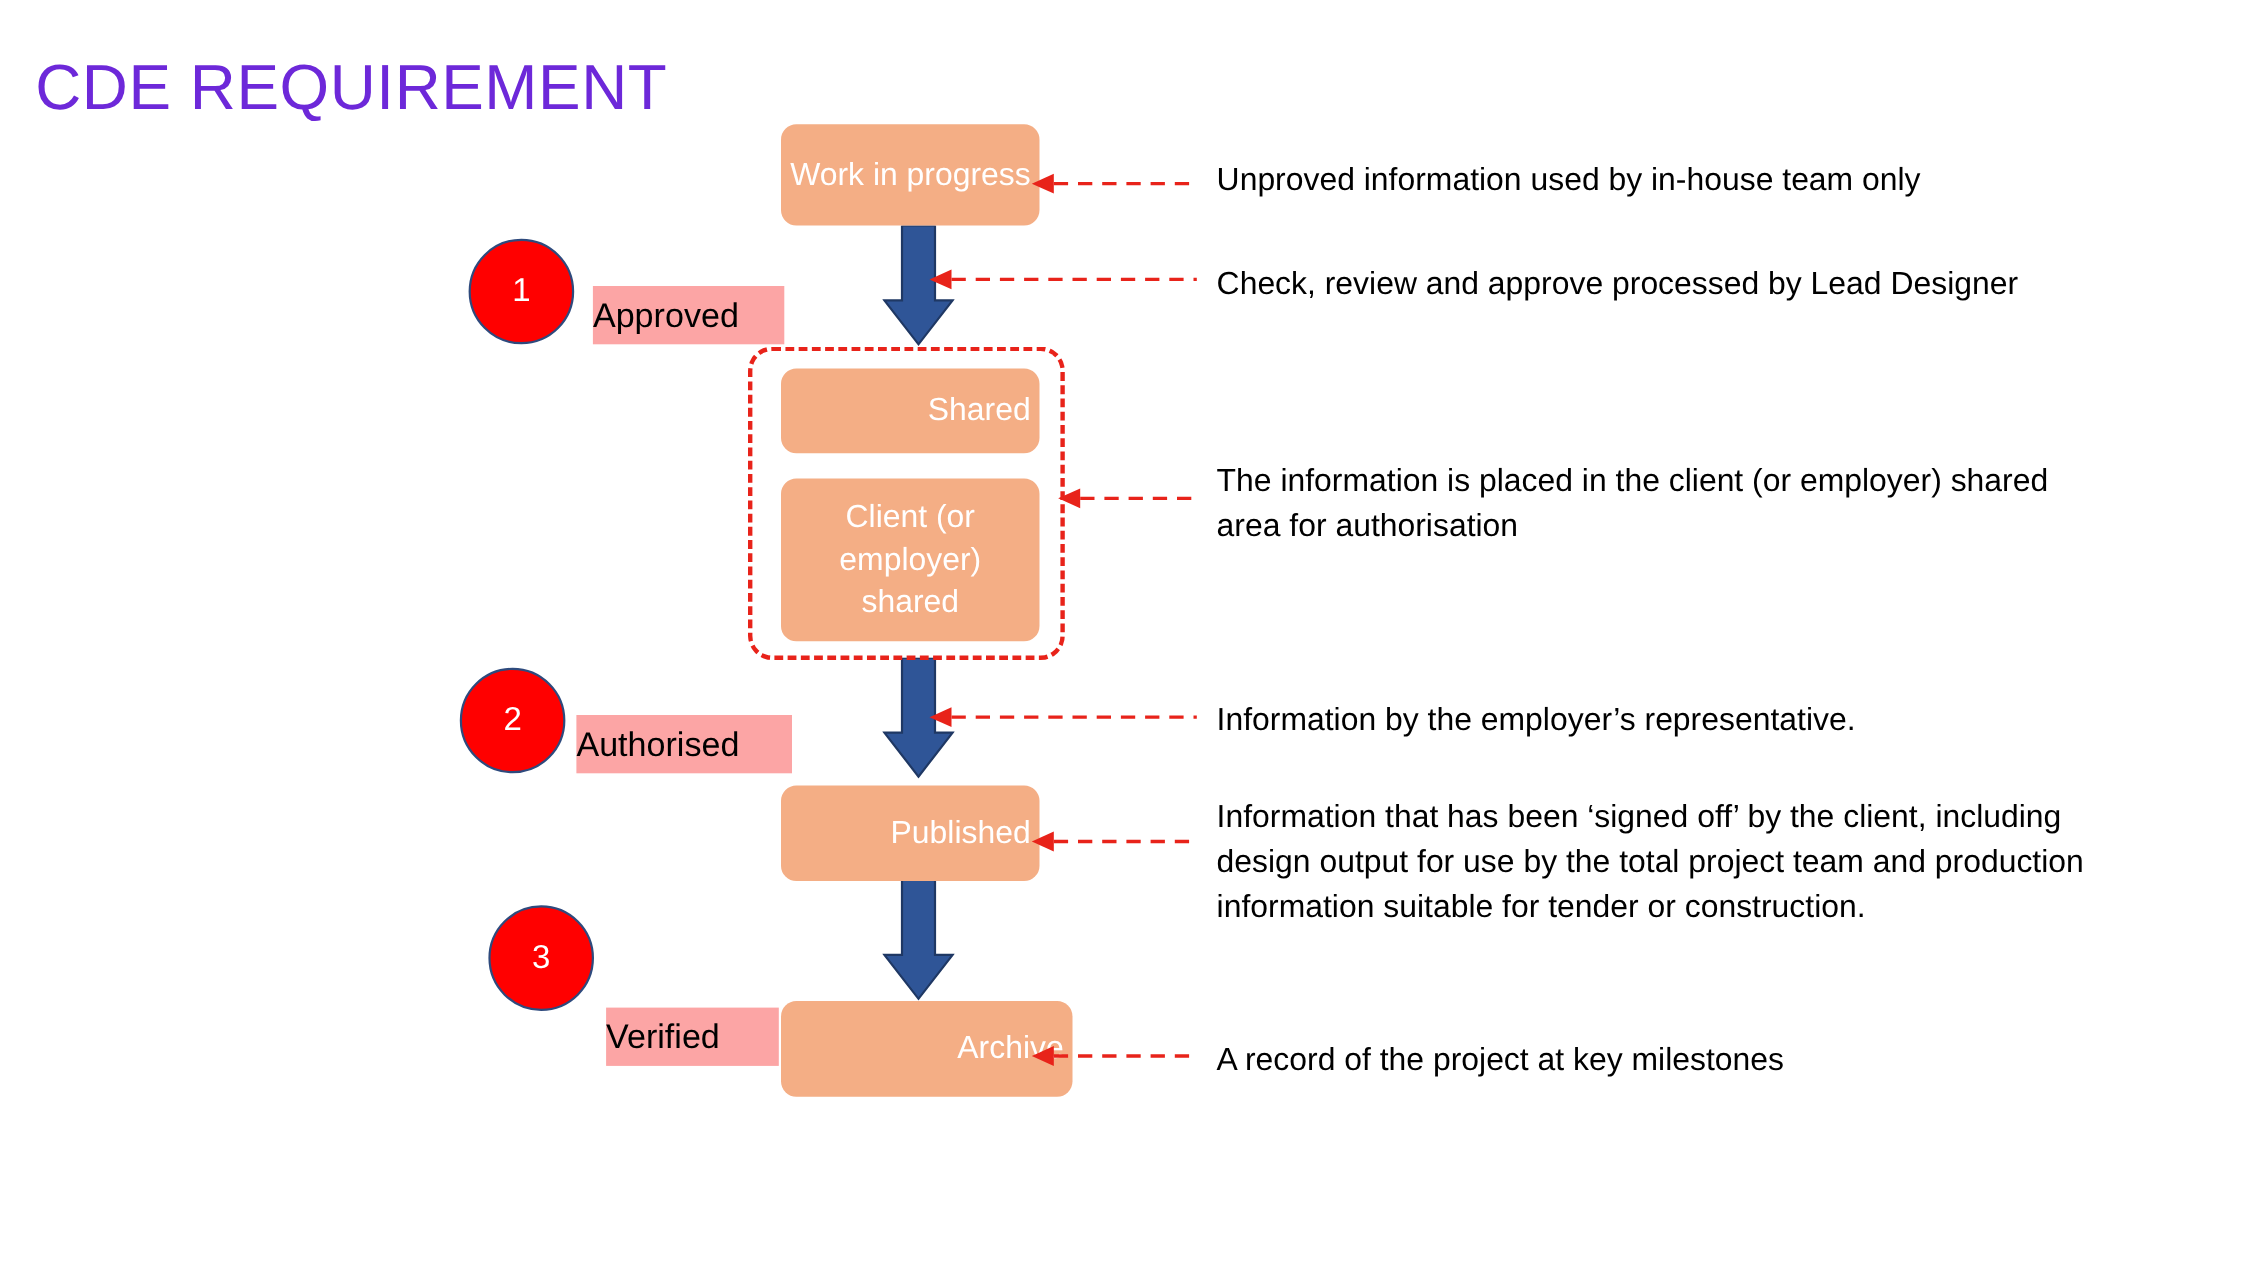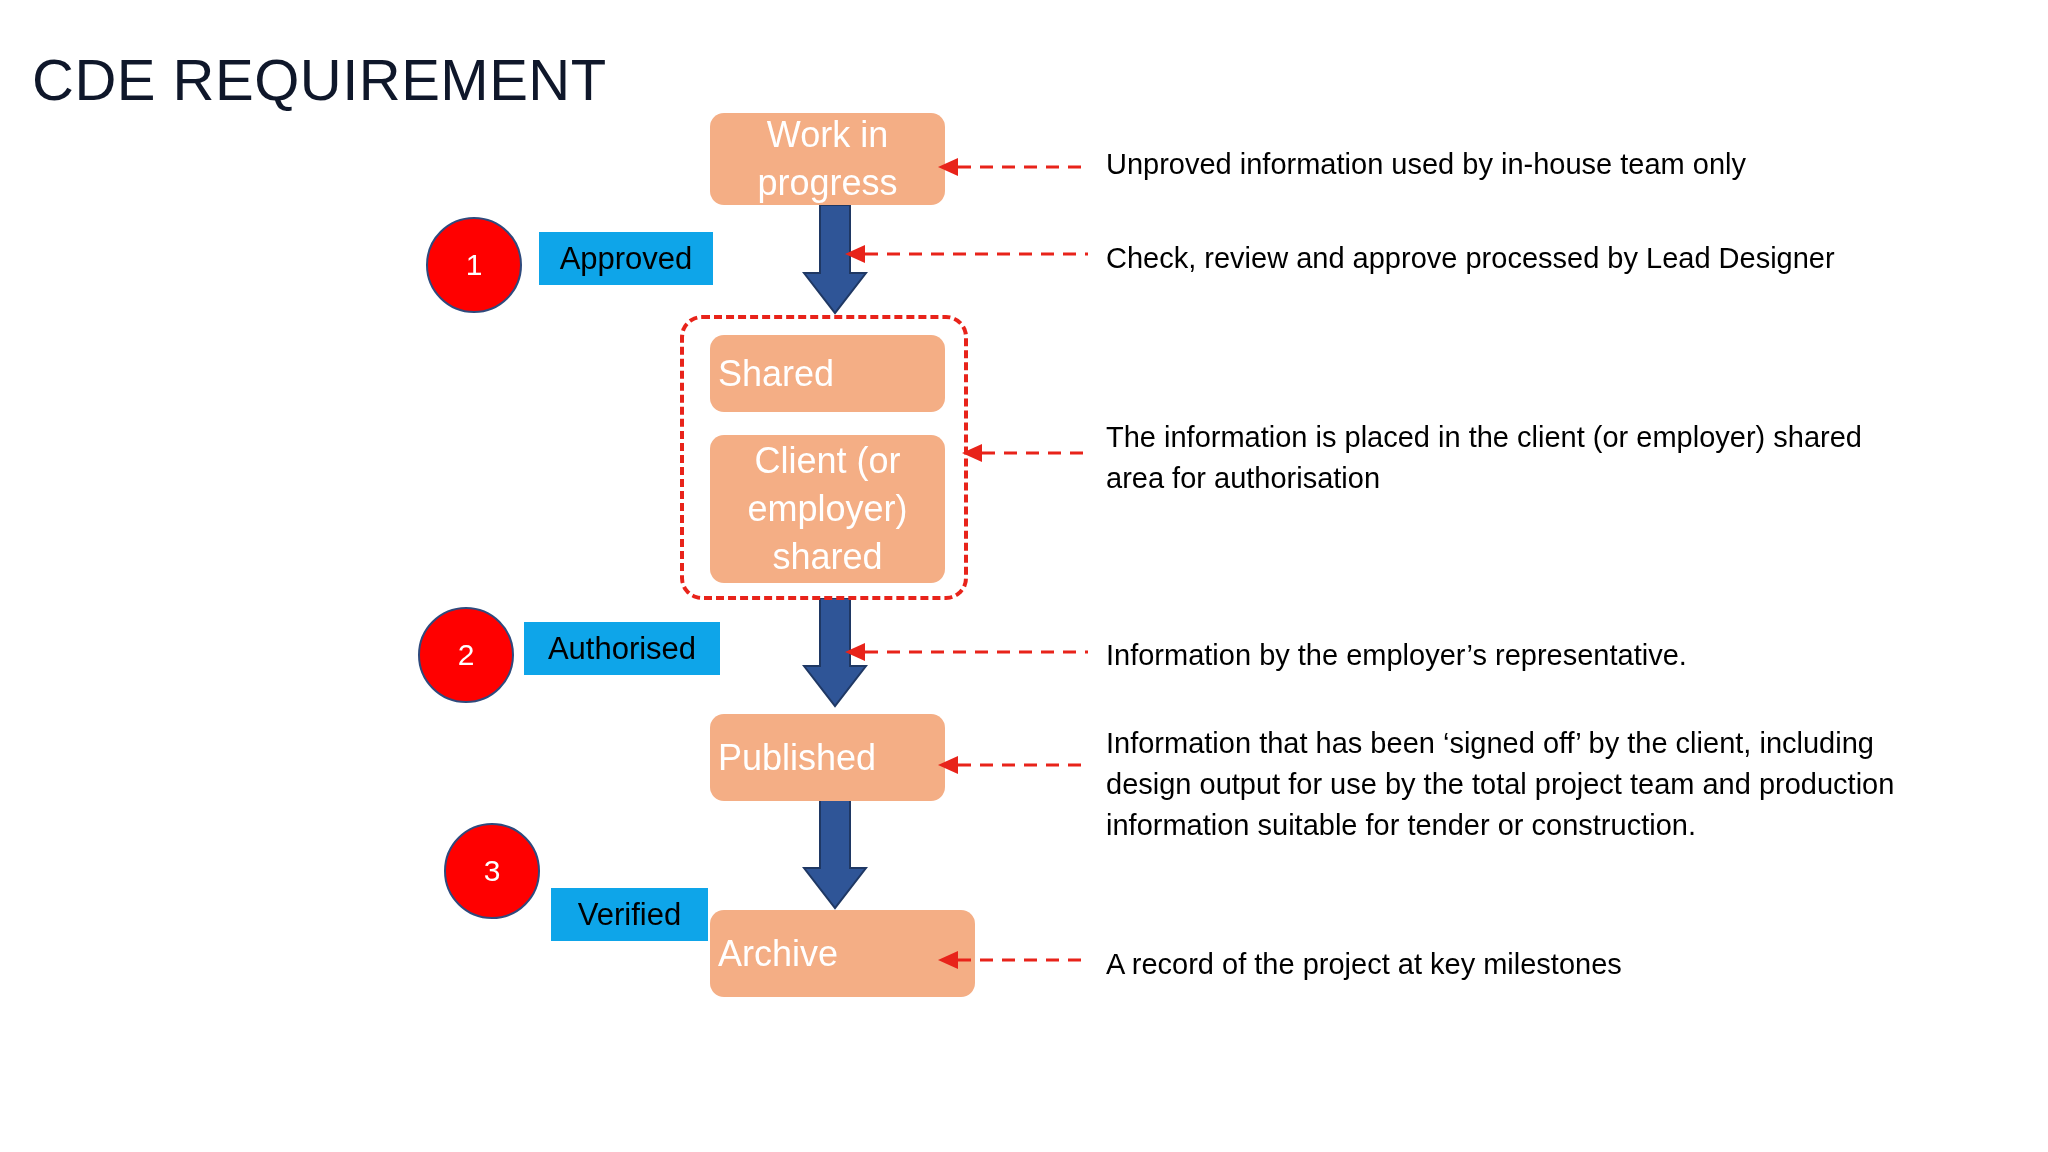--- a/index.html
+++ b/index.html
@@ -10,36 +10,36 @@
     overflow:hidden;
     position:relative;
   }
   #stage{position:absolute;inset:0;}
 
   
   .title{
     position:absolute;left:32px;top:46px;
     font-size:58px;
     letter-spacing:0.5px;
-    color:#0f172a;
+    color:#6d28d9;
     font-weight:400;
     white-space:nowrap;
   }
 
   
   .flowbox{
     position:absolute;
     background:#F4AE85;
     border-radius:14px;
     color:#ffffff;
-    font-size:36px;
+    font-size:29px;
     line-height:1.33;
     display:flex;
     align-items:center;
-    justify-content:flex-start;
+    justify-content:flex-end;
     text-align:center;
     box-sizing:border-box;
     padding:2px 8px;
   }
 
   
   .dashgroup{
     position:absolute;
     border:4px dashed #E8231A;
     border-radius:22px;
@@ -60,28 +60,29 @@
     color:#ffffff;
     font-size:30px;
     display:flex;
     align-items:center;
     justify-content:center;
     box-sizing:border-box;
     z-index:3;
   }
   .badge-label{
     position:absolute;
-    background:#0ea5e9;
+    background:#fca5a5;
     color:#000000;
     font-size:31px;
     display:flex;
     align-items:center;
-    justify-content:center;
+    justify-content:flex-start;
     box-sizing:border-box;
     z-index:2;
+    margin-top:28px;
   }
 
   
   .connector{position:absolute;}
   .connector svg{display:block;overflow:visible;}
 
   
   .annot{
     position:absolute;
     color:#000000;

